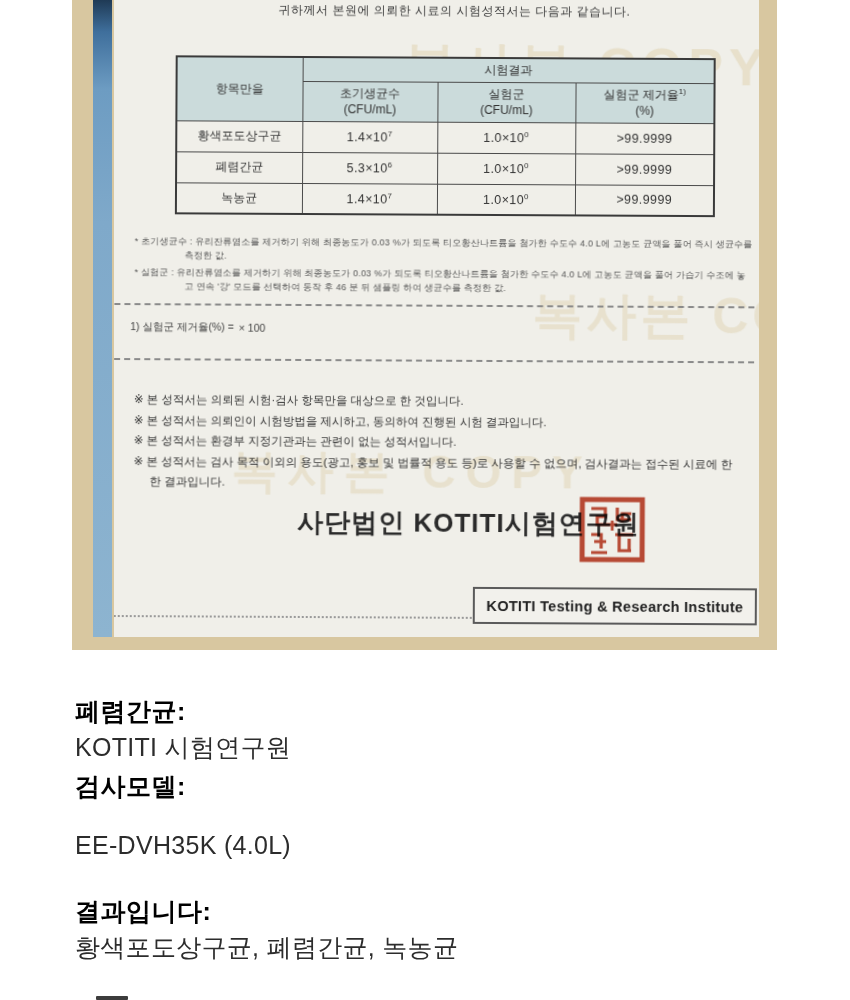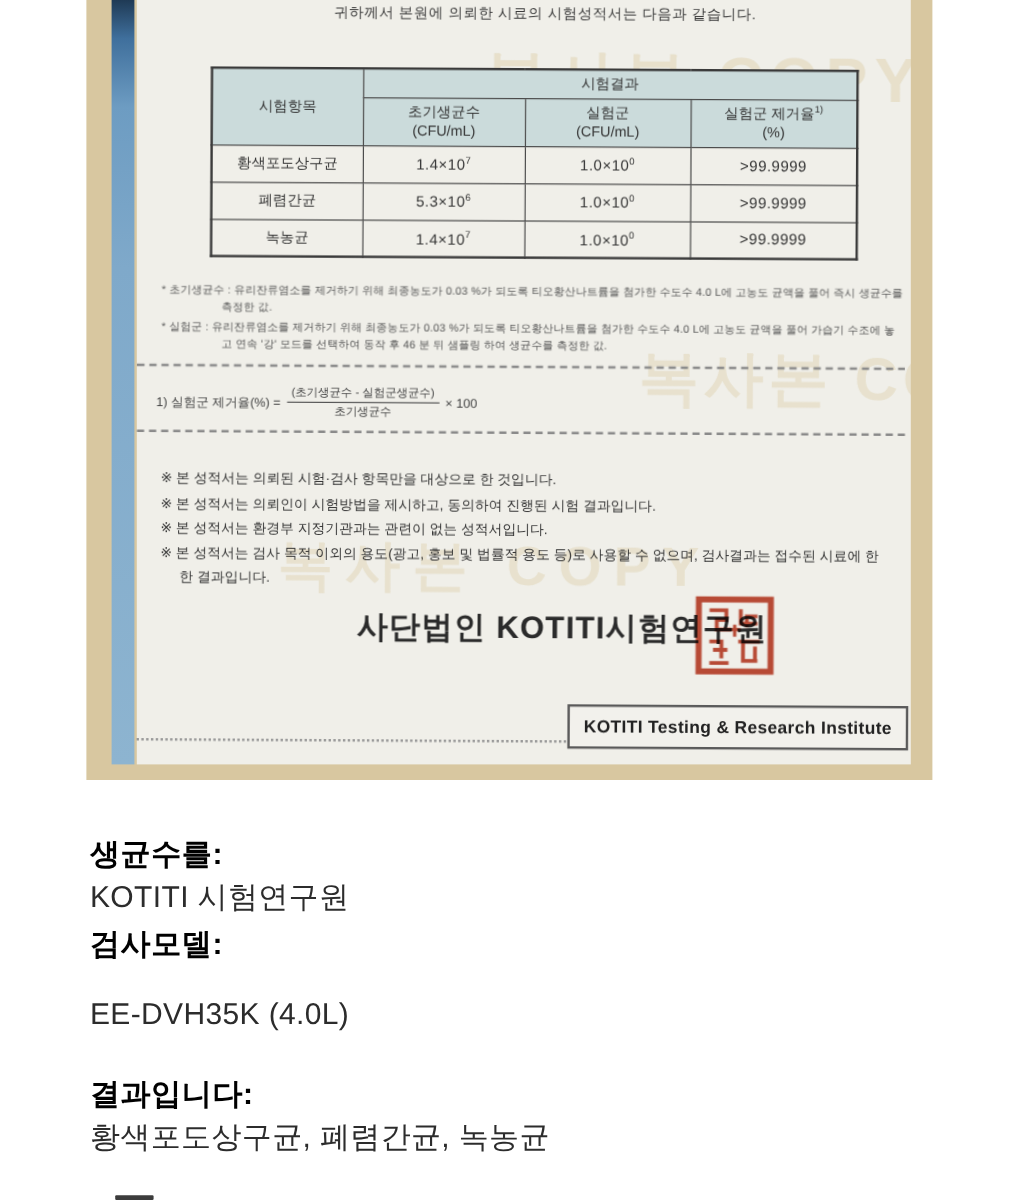--- a/index.html
+++ b/index.html
@@ -72,21 +72,21 @@
 
       <table class="results">
         <colgroup>
             <col style="width:126px">
             <col style="width:135px">
             <col style="width:138px">
             <col style="width:139px">
           </colgroup>
         <tbody>
             <tr style="height:24px">
-          <td class="th-fill" rowspan="2">시험항목</td>
+          <td class="th-fill" rowspan="2">항목만을</td>
           <td class="th-fill" colspan="3">시험결과</td>
         </tr>
         <tr style="height:40px">
           <td class="th-fill hdr2">
             <span>초기생균수</span><sup></sup><br>
             <span>(CFU/mL)</span>
           </td>
           <td class="th-fill hdr2">
             <span>실험군</span><sup></sup><br>
             <span>(CFU/mL)</span>
@@ -119,24 +119,20 @@
 
       <div class="fns">
         <div class="fn">* 초기생균수 : 유리잔류염소를 제거하기 위해 최종농도가 0.03 %가 되도록 티오황산나트륨을 첨가한 수도수 4.0 L에 고농도 균액을 풀어 즉시 생균수를 측정한 값.</div>
         <div class="fn">* 실험군 : 유리잔류염소를 제거하기 위해 최종농도가 0.03 %가 되도록 티오황산나트륨을 첨가한 수도수 4.0 L에 고농도 균액을 풀어 가습기 수조에 놓고 연속 '강' 모드를 선택하여 동작 후 46 분 뒤 샘플링 하여 생균수를 측정한 값.</div>
       </div>
 
       <div class="dash dash1"></div>
 
       <div class="formula">
         <span>1) 실험군 제거율(%) =</span>
-        <span class="frac">
-          <span class="fnum">(초기생균수 - 실험군생균수)</span>
-          <span class="fden">초기생균수</span>
-        </span>
         <span>× 100</span>
       </div>
 
       <div class="dash dash2"></div>
 
       <div class="notes">
         <div class="note">※ 본 성적서는 의뢰된 시험·검사 항목만을 대상으로 한 것입니다.</div>
         <div class="note">※ 본 성적서는 의뢰인이 시험방법을 제시하고, 동의하여 진행된 시험 결과입니다.</div>
         <div class="note">※ 본 성적서는 환경부 지정기관과는 관련이 없는 성적서입니다.</div>
         <div class="note">※ 본 성적서는 검사 목적 이외의 용도(광고, 홍보 및 법률적 용도 등)로 사용할 수 없으며, 검사결과는 접수된 시료에 한한 결과입니다.</div>
@@ -156,21 +152,21 @@
       <div class="dotline"></div>
 
       <div class="inst-box">
         <span>KOTITI Testing &amp; Research Institute</span>
       </div>
 
     </div>
   </div>
 </div>
 
-<div class="sum-label b1l">생균수를:</div>
+<div class="sum-label b1l">폐렴간균:</div>
 <div class="sum-value b1v">KOTITI 시험연구원</div>
 
 <div class="sum-label b2l">검사모델:</div>
 <div class="sum-value b2v">EE-DVH35K (4.0L)</div>
 
 <div class="sum-label b3l">결과입니다:</div>
 <div class="sum-value b3v">황색포도상구균, 폐렴간균, 녹농균</div>
 
 <div class="clipped"></div>
 

